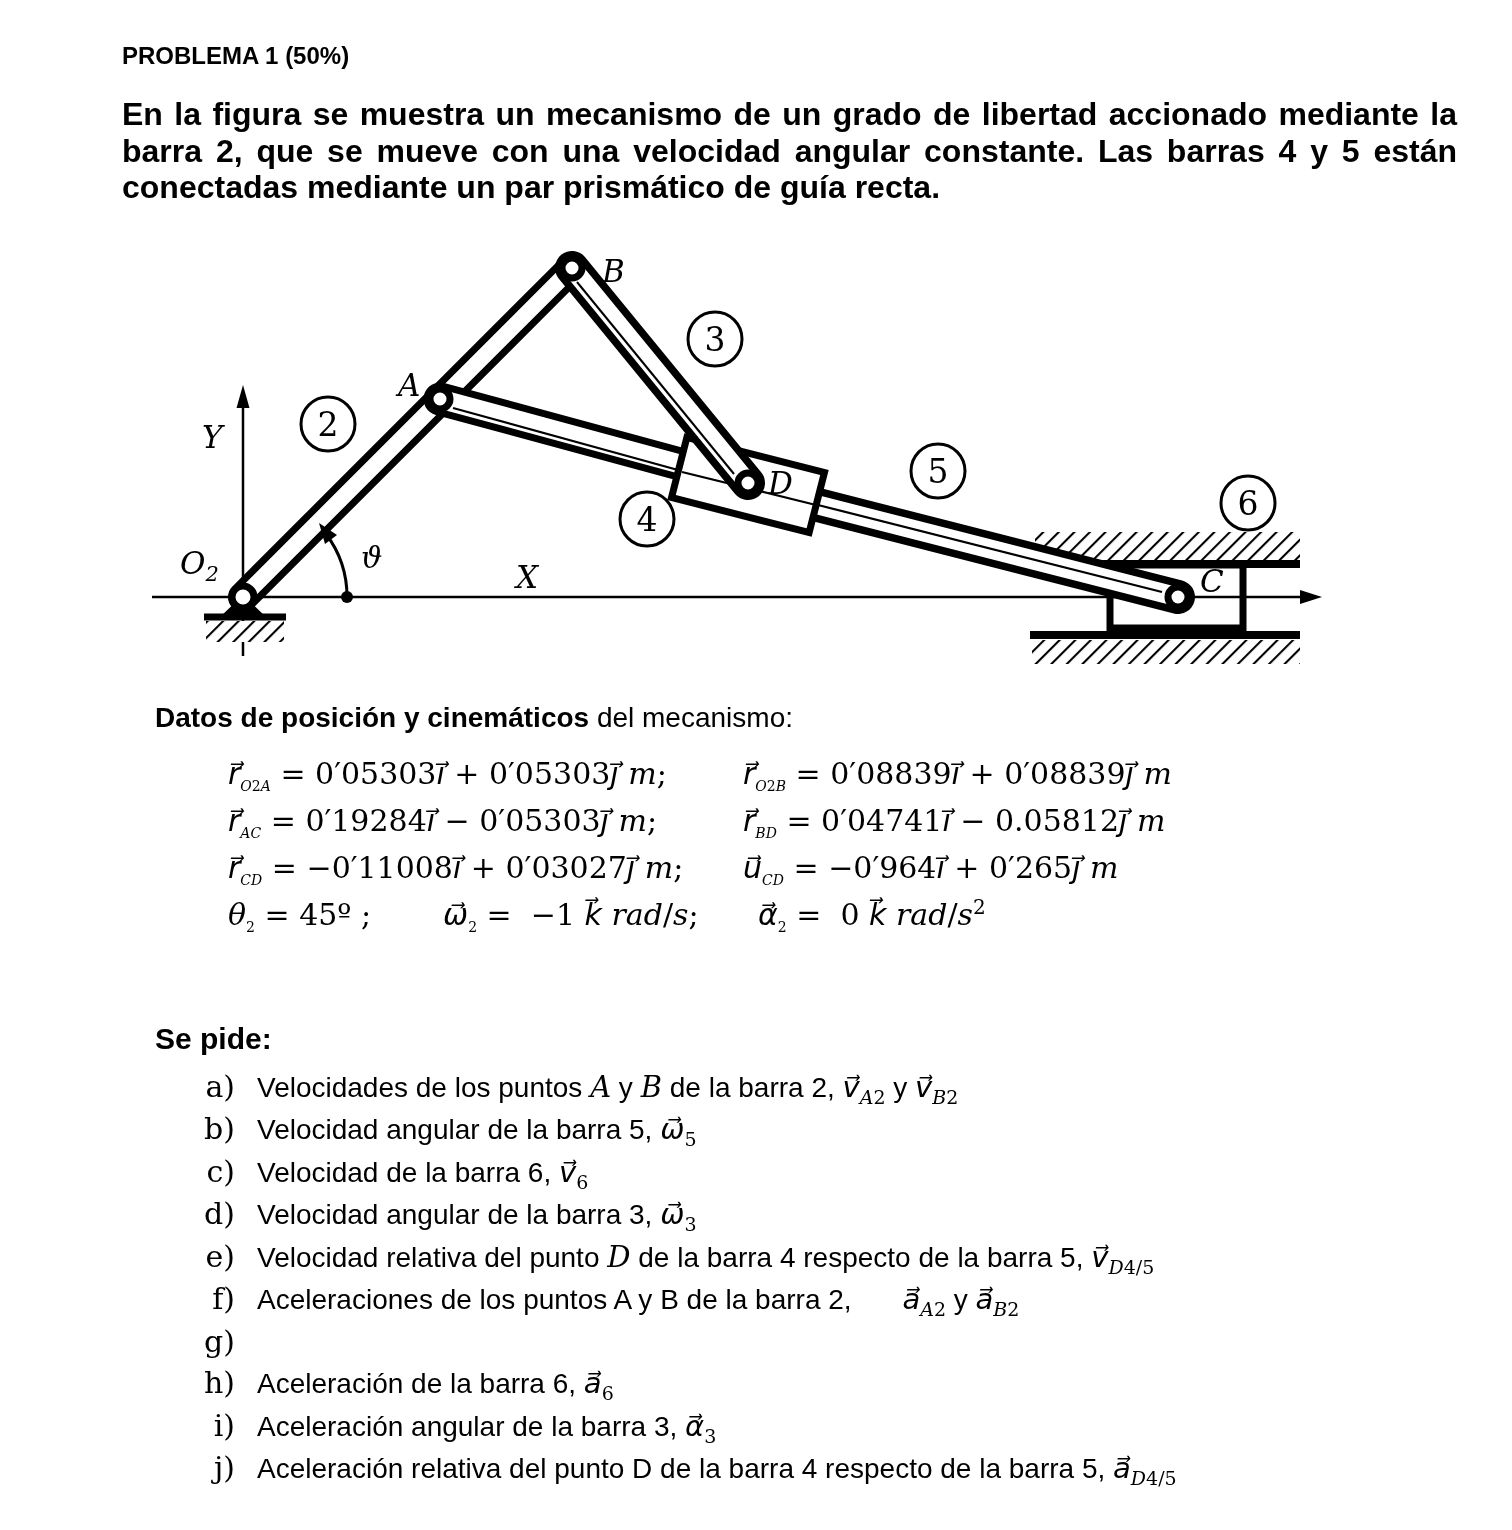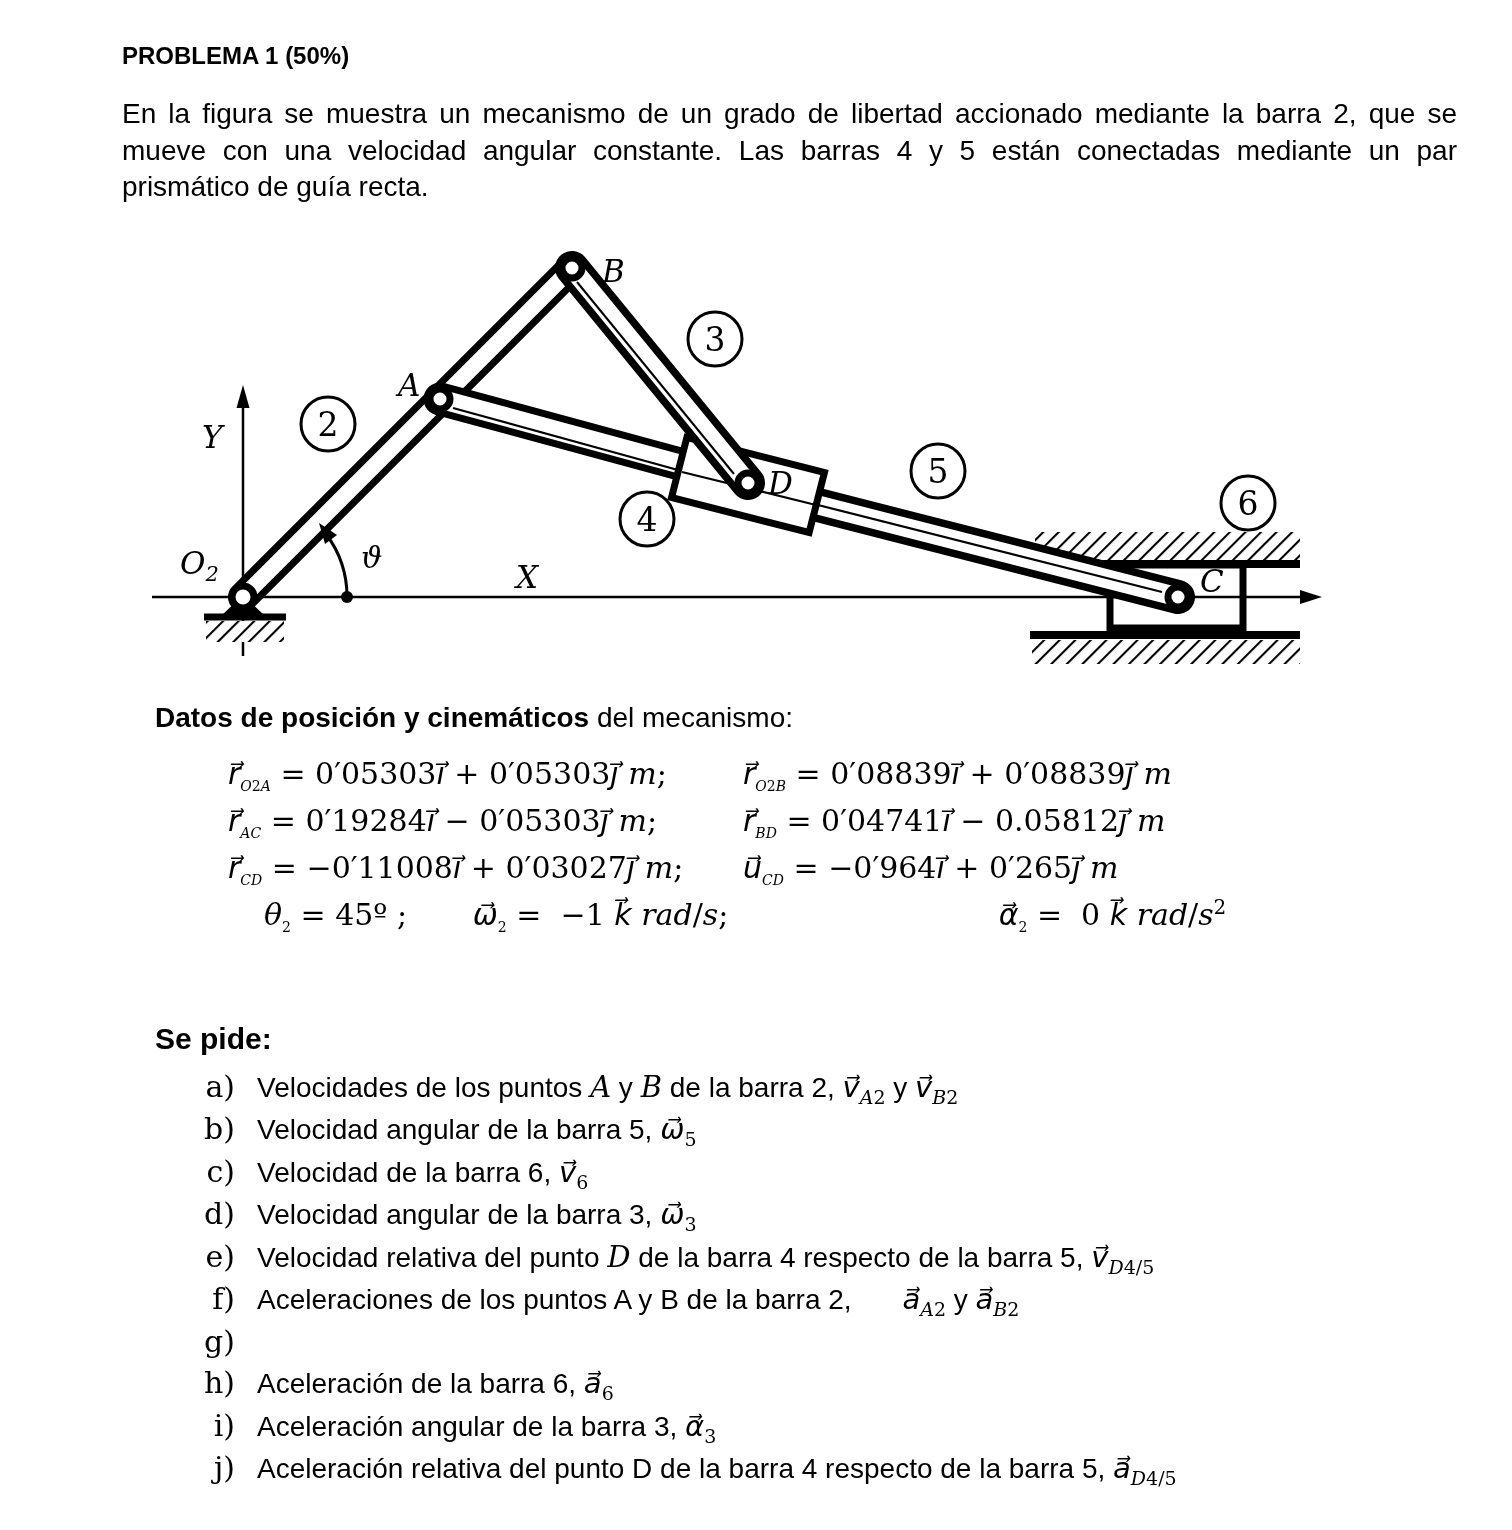--- a/index.html
+++ b/index.html
@@ -1,19 +1,19 @@
 <!DOCTYPE html>
 <html><head>
 <meta charset="utf-8">
 <style>
   html,body{margin:0;padding:0;background:#fff;color:#000;}
   body{width:1512px;height:1530px;overflow:hidden;font-family:"Liberation Sans",sans-serif;}
   .content{padding:42px 45px 0 122px;width:1345px;}
   .title{font-size:24px;font-weight:bold;margin:0 0 26px 0;font-family:"Liberation Sans",sans-serif;}
-  .intro{font-size:28px;line-height:36.5px;text-align:justify;margin:0;width:1335px;}
+  .intro{font-size:32px;line-height:36.5px;text-align:justify;margin:0;width:1335px;font-weight:bold;}
   .figure-wrap{margin:20px 0 0 28px;}
   svg{display:block;}
   .figtext{fill:#000;}
   .lab{font-family:"DejaVu Serif",serif;font-style:italic;font-size:31px;}
   .theta{font-family:"DejaVu Serif",serif;font-style:italic;font-size:30px;}
   .badge-num{font-family:"DejaVu Serif",serif;font-size:33px;text-anchor:middle;}
   .datos-heading{margin:28px 0 16px 33px;font-size:28px;}
   .datos-heading .bold{font-weight:bold;}
   .equations{margin-left:106px;}
   .eq-row{display:grid;line-height:47px;}
@@ -163,21 +163,21 @@
         <span class="eq-cell"><i>r⃗</i><sub><i>O</i>2<i>B</i></sub> = 0′08839<i>ı⃗</i> + 0′08839<i>ȷ⃗</i> <i>m</i></span>
       </div>
       <div class="eq-row" style="grid-template-columns: 515px 1fr;">
         <span class="eq-cell"><i>r⃗</i><sub><i>AC</i></sub> = 0′19284<i>ı⃗</i> − 0′05303<i>ȷ⃗</i> <i>m</i>;</span>
         <span class="eq-cell"><i>r⃗</i><sub><i>BD</i></sub> = 0′04741<i>ı⃗</i> − 0.05812<i>ȷ⃗</i> <i>m</i></span>
       </div>
       <div class="eq-row" style="grid-template-columns: 515px 1fr;">
         <span class="eq-cell"><i>r⃗</i><sub><i>CD</i></sub> = −0′11008<i>ı⃗</i> + 0′03027<i>ȷ⃗</i> <i>m</i>;</span>
         <span class="eq-cell"><i>u⃗</i><sub><i>CD</i></sub> = −0′964<i>ı⃗</i> + 0′265<i>ȷ⃗</i> <i>m</i></span>
       </div>
-      <div class="eq-row" style="grid-template-columns: 215px 315px 1fr; text-align: center;">
+      <div class="eq-row" style="grid-template-columns: 215px 315px 1fr;">
         <span class="eq-cell"><i>θ</i><sub>2</sub> = 45º ;</span>
         <span class="eq-cell"><i>ω⃗</i><sub>2</sub> =  −1 <i>k⃗</i> <i>rad</i>/<i>s</i>;</span>
         <span class="eq-cell"><i>α⃗</i><sub>2</sub> =  0 <i>k⃗</i> <i>rad</i>/<i>s</i><sup>2</sup></span>
       </div>
     </div>
 
   <div class="se-pide-heading">Se pide:</div>
 
   <div class="items">
       <div class="item">

